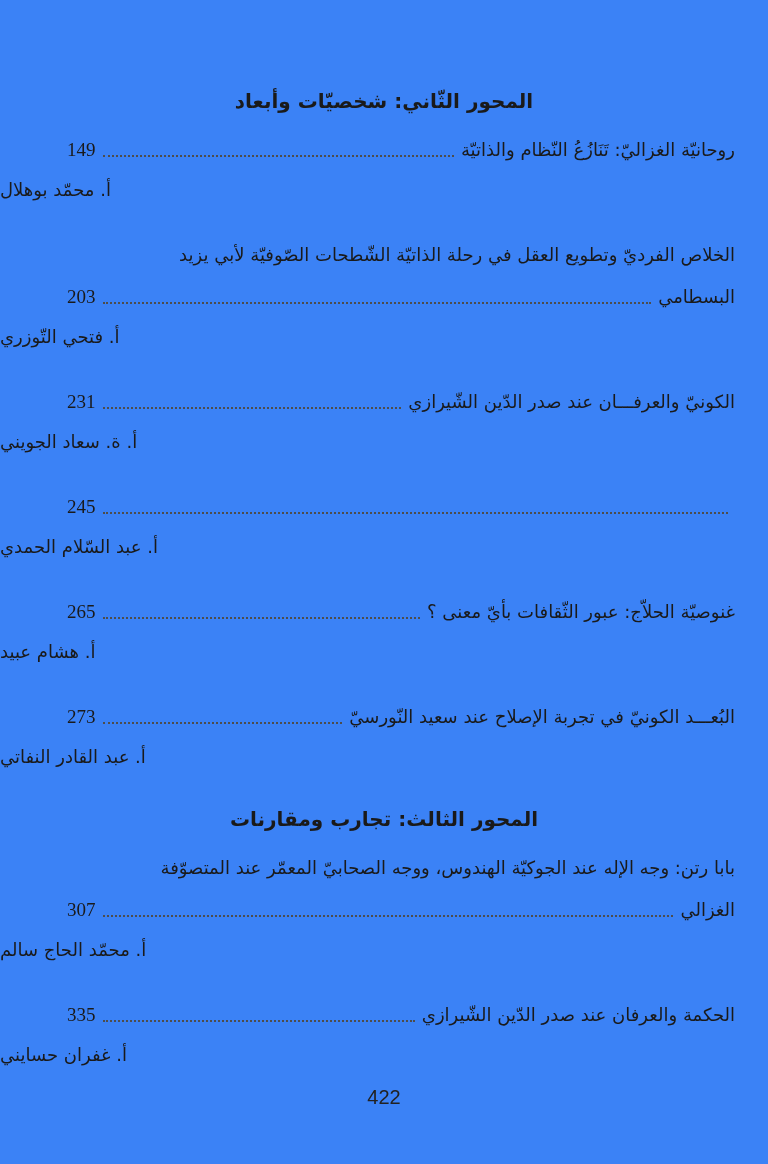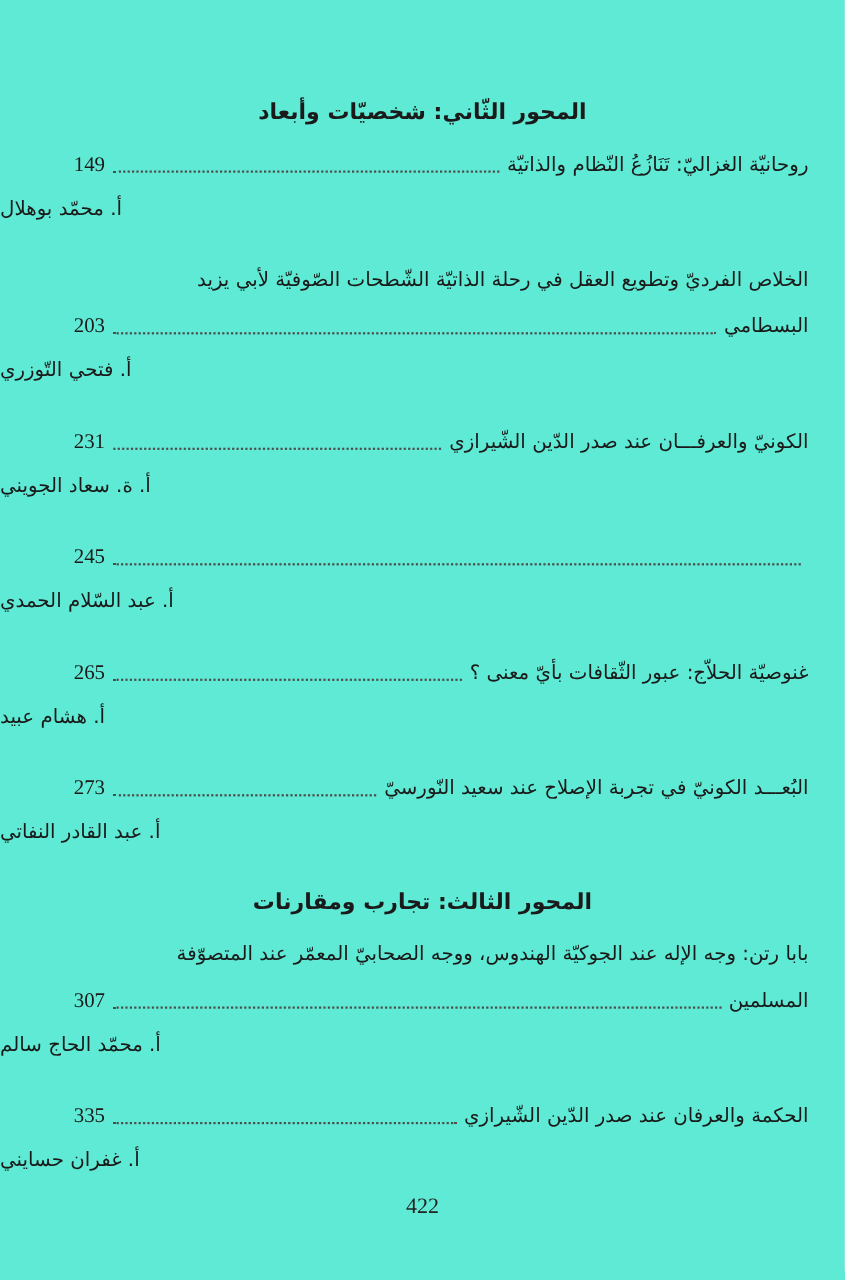--- a/index.html
+++ b/index.html
@@ -1,21 +1,21 @@
 <!DOCTYPE html>
 <html lang="ar"><head>
 <meta charset="utf-8">
 <style>
   html, body { margin: 0; padding: 0; background: #e8e8e8; }
   .page {
     position: relative;
     width: 768px;
     height: 1164px;
     margin: 0 auto;
-    background: #5eead4;
+    background: #3b82f6;
     box-sizing: border-box;
     padding-top: 86px;
     direction: rtl;
     font-family: "DejaVu Sans", sans-serif;
     color: #1a1a1a;
     overflow: hidden;
   }
   .section { padding-right: 33px; }
   .section-heading {
     text-align: center;
@@ -61,21 +61,21 @@
     line-height: 30px;
     margin-top: 7px;
     text-align: left;   
   }
   .folio {
     position: absolute;
     left: 0; right: 0;
     top: 1086px;
     text-align: center;
     direction: ltr;
-    font-family: Liberation Serif, serif;
+    font-family: Liberation Sans, sans-serif;
     font-size: 20px;
     color: #222222;
   }
 </style>
 </head>
 <body>
 
 <div class="page">
 
   <div class="section">
@@ -135,21 +135,21 @@
       <div class="author">أ. عبد القادر النفاتي</div>
     </div>
   </div>
 
   <div class="section">
     <div class="section-heading second">المحور الثالث: تجارب ومقارنات</div>
 
     <div class="entry">
       <div class="title-line">بابا رتن: وجه الإله عند الجوكيّة الهندوس، ووجه الصحابيّ المعمّر عند المتصوّفة</div>
       <div class="dot-row">
-        <span class="entry-title">المسلمين</span>
+        <span class="entry-title">الغزالي</span>
         <span class="leader"></span>
         <span class="page-num">307</span>
       </div>
       <div class="author">أ. محمّد الحاج سالم</div>
     </div>
 
     <div class="entry">
       <div class="dot-row">
         <span class="entry-title">الحكمة والعرفان عند صدر الدّين الشّيرازي</span>
         <span class="leader"></span>

